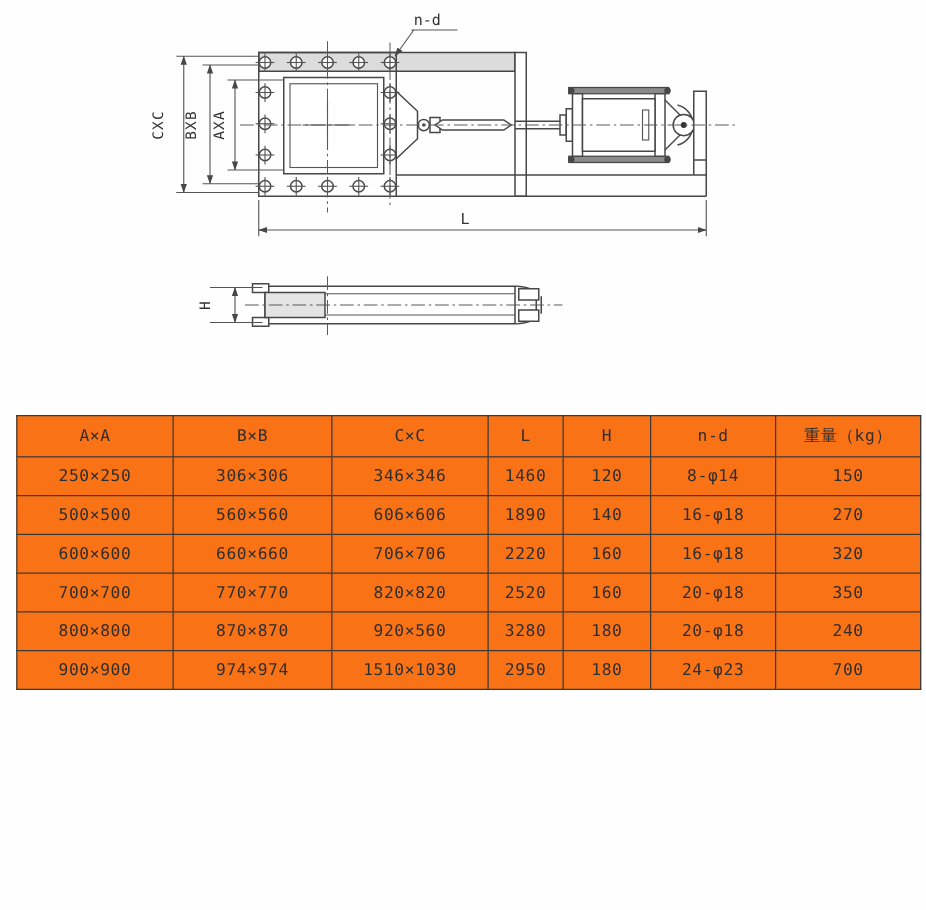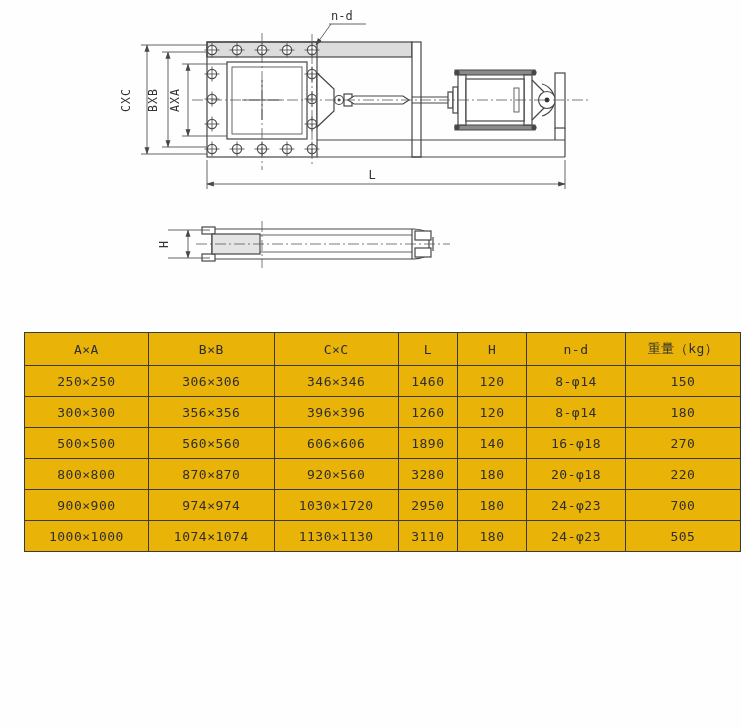--- a/index.html
+++ b/index.html
@@ -14,23 +14,23 @@
   svg .cl   { stroke:#5a5a5a; stroke-width:0.8; fill:none; stroke-dasharray:11 3 2 3; }
   svg .fillw{ fill:#ffffff; }
   svg .gray { fill:#dcdcdc; }
   svg .lgray{ fill:#e4e4e4; }
   svg .dark { fill:#8a8a8a; stroke:#474747; stroke-width:1; }
   svg text  { font-family:"DejaVu Sans Mono","Liberation Mono",monospace;
               fill:#333333; font-size:12px; }
   svg text.dim { font-size:11.5px; letter-spacing:1px; }
 
   table.dims {
-    position:absolute; left:24px; top:332px;
+    position:absolute; left:13px; top:332px;
     border-collapse:collapse; table-layout:fixed;
-    background:#eab308;
+    background:#f97316;
   }
   table.dims th, table.dims td {
     border:1.7px solid #3a3a3a;
     text-align:center; vertical-align:middle;
     color:#2e2e2e; font-size:13px; letter-spacing:0.5px;
     padding:0; white-space:nowrap;
     font-family:"DejaVu Sans Mono","Liberation Mono",monospace;
   }
   table.dims th { height:32px; font-weight:normal; }
   table.dims td { height:30px; }
@@ -221,60 +221,60 @@
         <tr>
           <td>250×250</td>
           <td>306×306</td>
           <td>346×346</td>
           <td>1460</td>
           <td>120</td>
           <td>8-φ14</td>
           <td>150</td>
         </tr>
         <tr>
-          <td>300×300</td>
-          <td>356×356</td>
-          <td>396×396</td>
-          <td>1260</td>
-          <td>120</td>
-          <td>8-φ14</td>
-          <td>180</td>
-        </tr>
-        <tr>
           <td>500×500</td>
           <td>560×560</td>
           <td>606×606</td>
           <td>1890</td>
           <td>140</td>
           <td>16-φ18</td>
           <td>270</td>
         </tr>
         <tr>
+          <td>600×600</td>
+          <td>660×660</td>
+          <td>706×706</td>
+          <td>2220</td>
+          <td>160</td>
+          <td>16-φ18</td>
+          <td>320</td>
+        </tr>
+        <tr>
+          <td>700×700</td>
+          <td>770×770</td>
+          <td>820×820</td>
+          <td>2520</td>
+          <td>160</td>
+          <td>20-φ18</td>
+          <td>350</td>
+        </tr>
+        <tr>
           <td>800×800</td>
           <td>870×870</td>
           <td>920×560</td>
           <td>3280</td>
           <td>180</td>
           <td>20-φ18</td>
-          <td>220</td>
+          <td>240</td>
         </tr>
         <tr>
           <td>900×900</td>
           <td>974×974</td>
-          <td>1030×1720</td>
+          <td>1510×1030</td>
           <td>2950</td>
           <td>180</td>
           <td>24-φ23</td>
           <td>700</td>
         </tr>
-        <tr>
-          <td>1000×1000</td>
-          <td>1074×1074</td>
-          <td>1130×1130</td>
-          <td>3110</td>
-          <td>180</td>
-          <td>24-φ23</td>
-          <td>505</td>
-        </tr>
       </tbody>
   </table>
 
 </div>
 
 </body></html>

